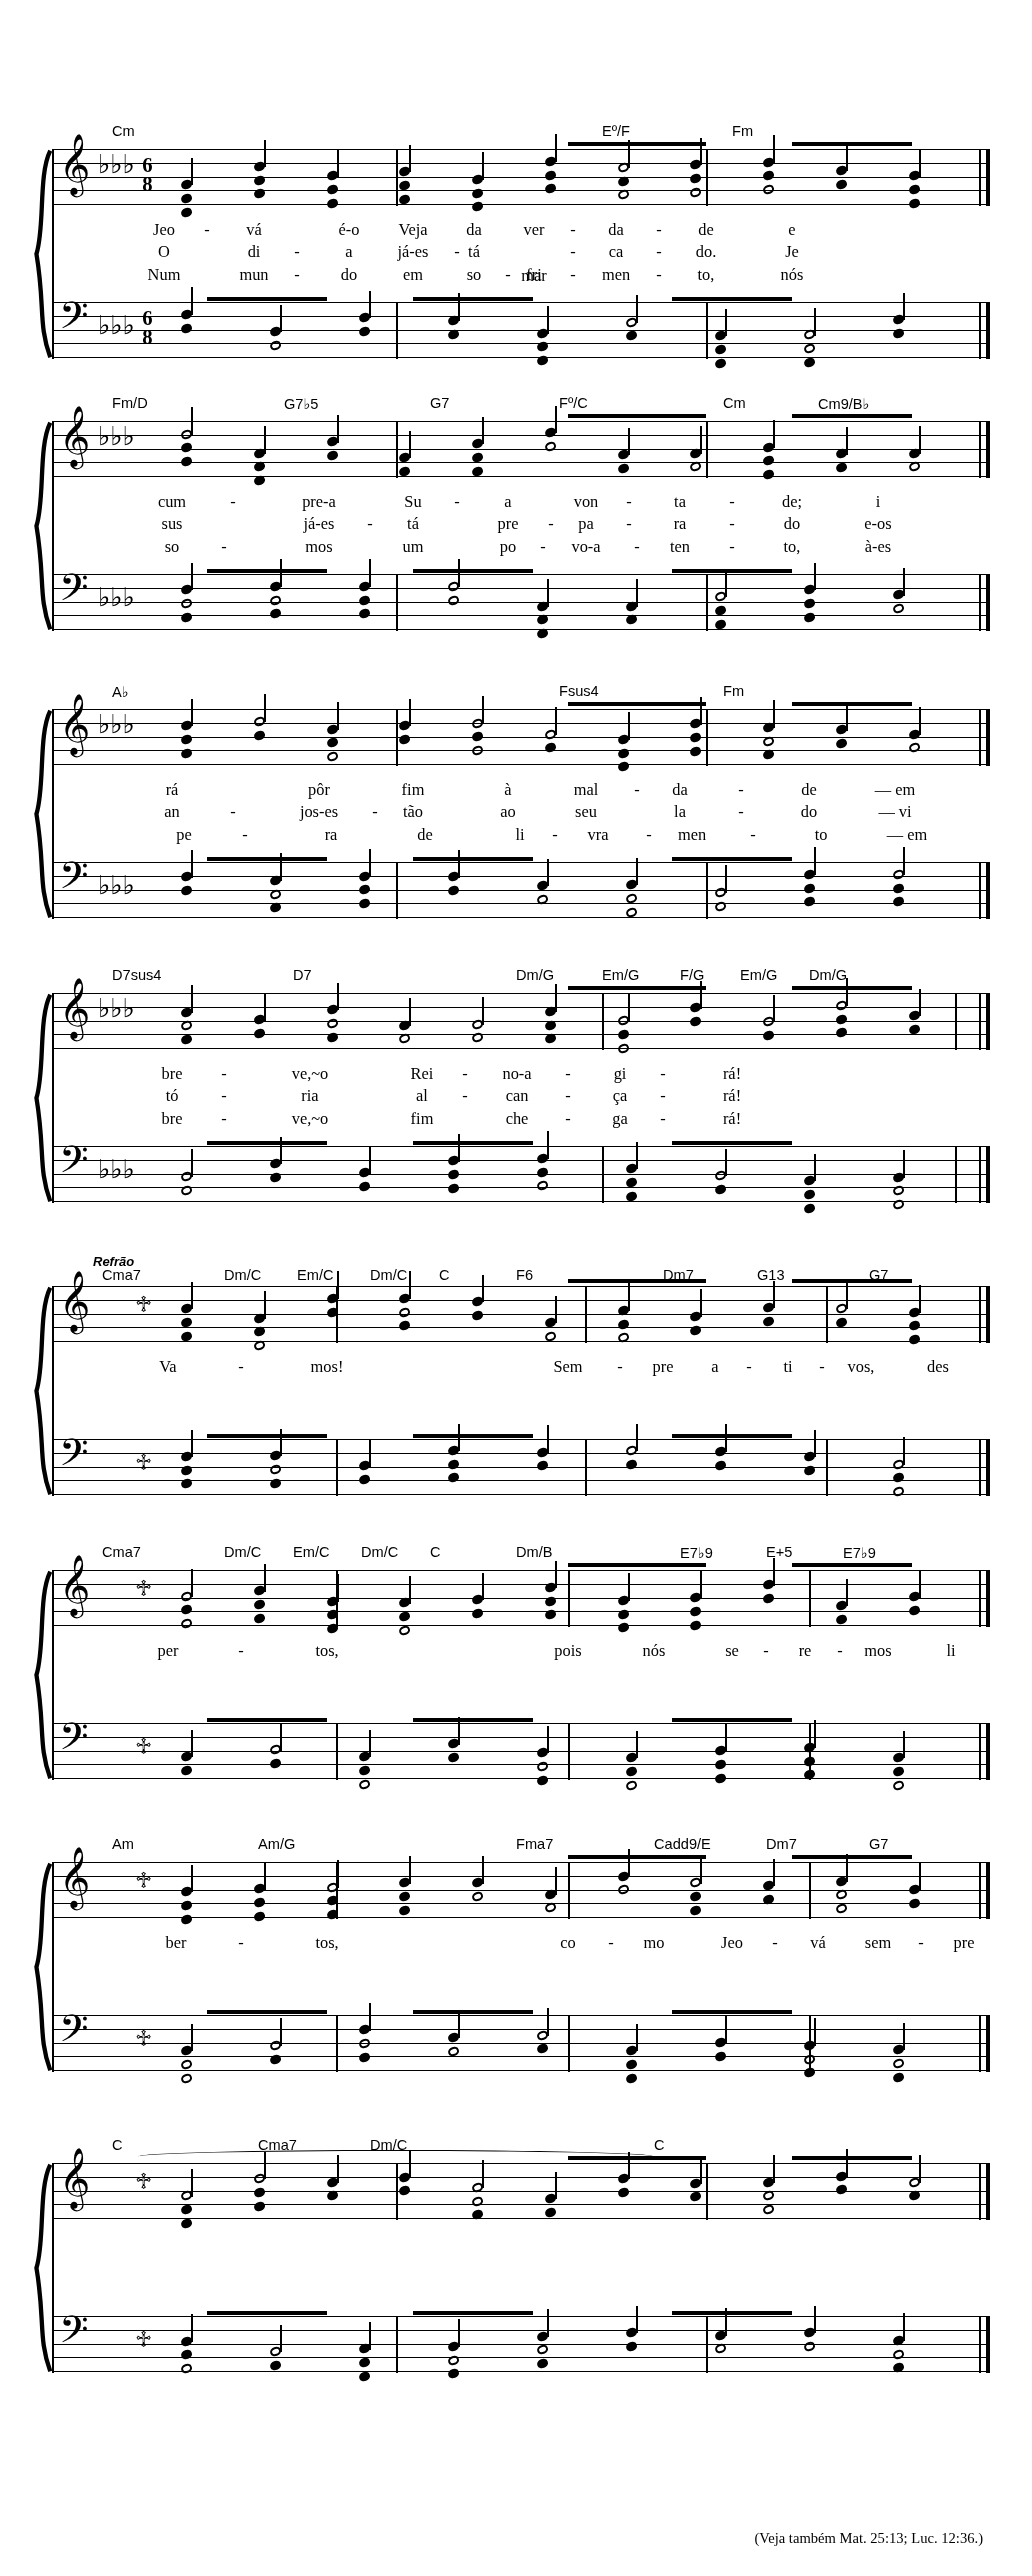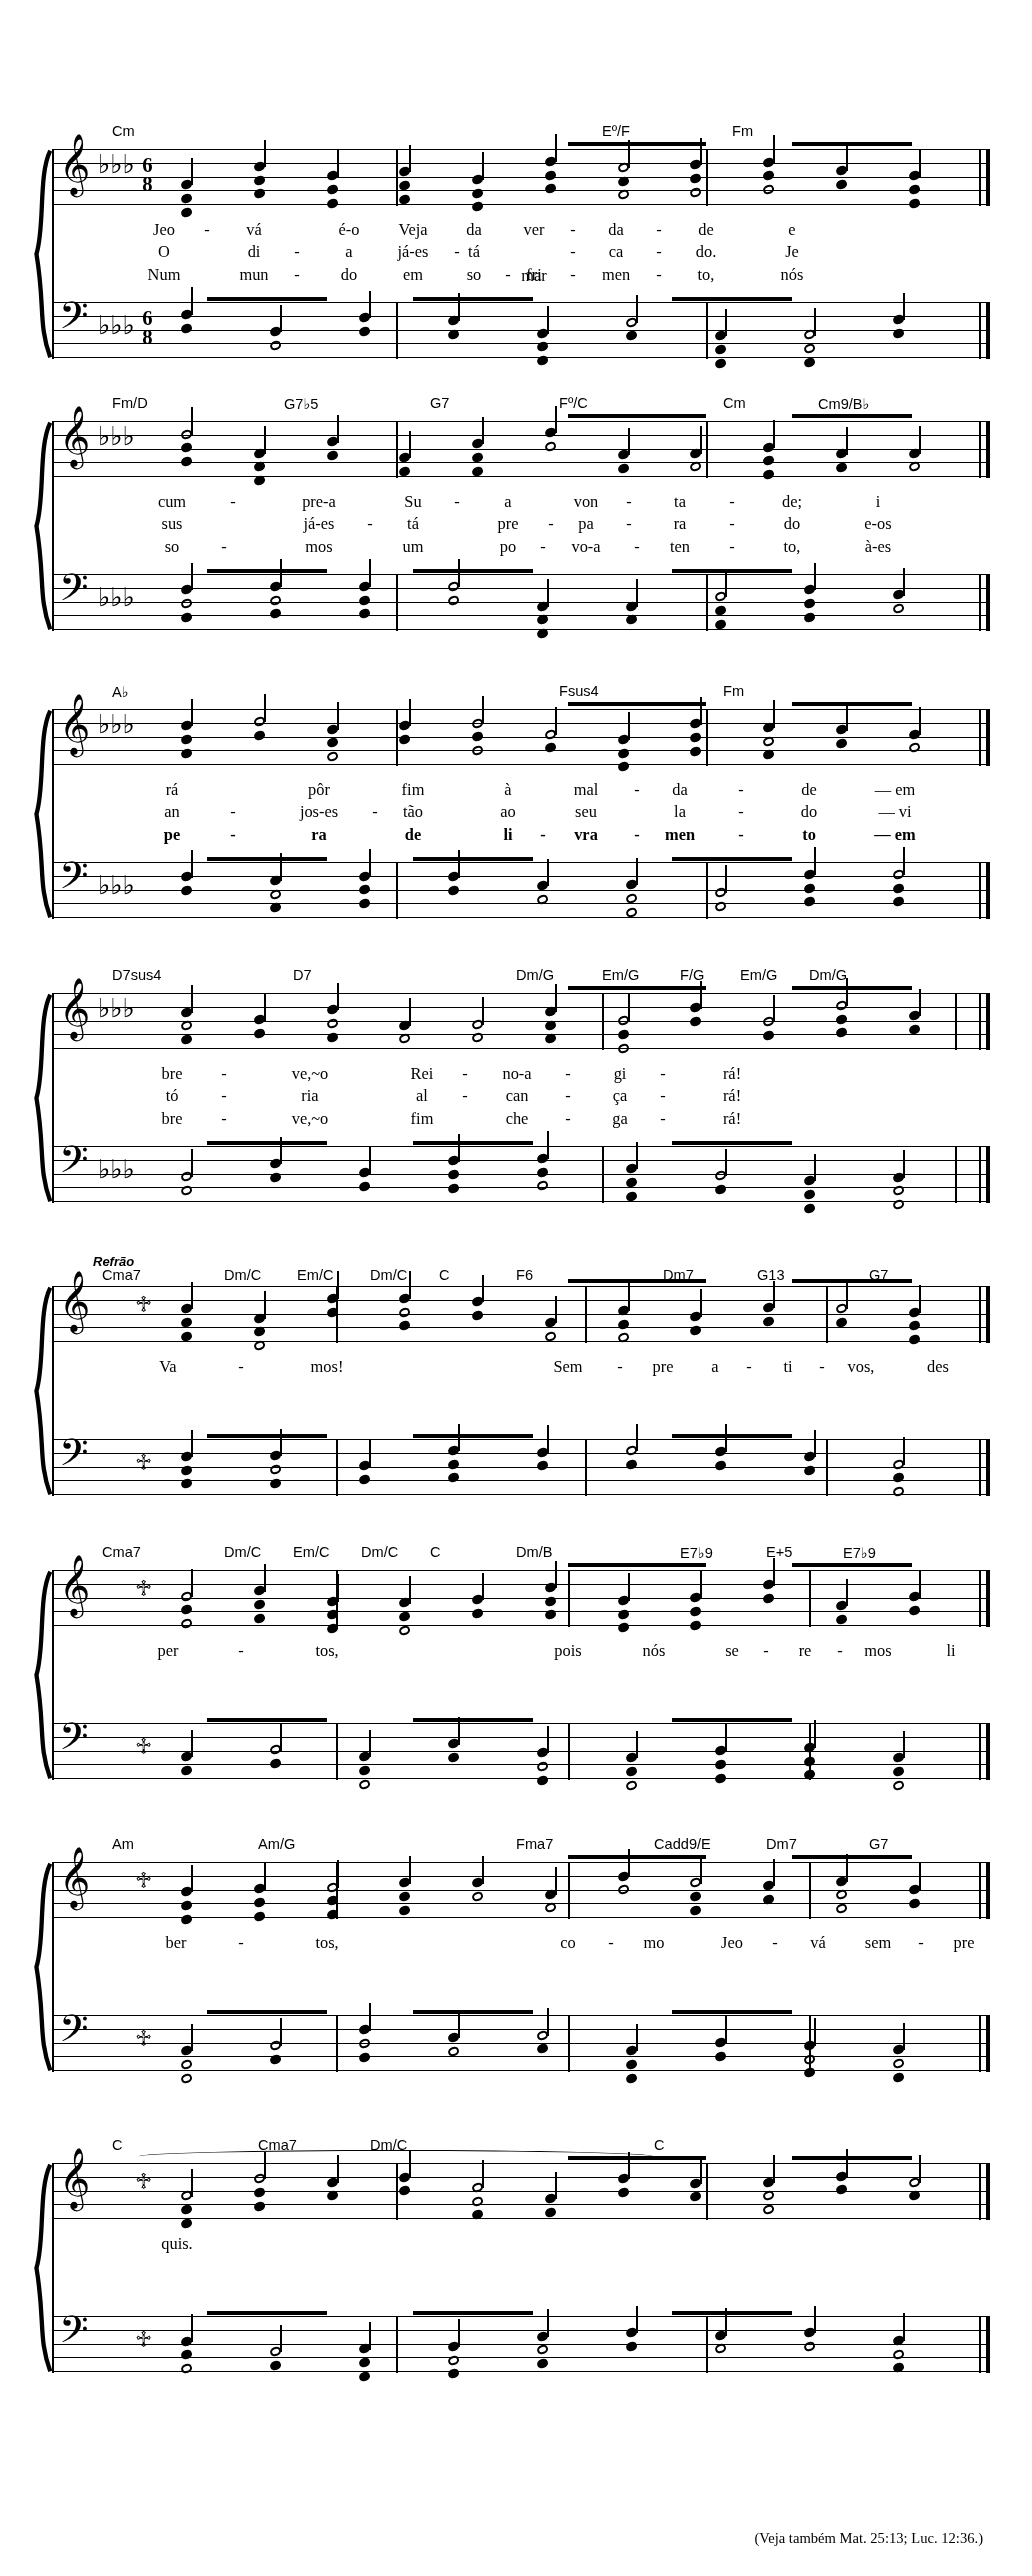--- a/index.html
+++ b/index.html
@@ -756,21 +756,21 @@
           <span style="left: 267px;">jos-es</span>
           <span style="left: 323px;">-</span>
           <span style="left: 361px;">tão</span>
           <span style="left: 456px;">ao</span>
           <span style="left: 534px;">seu</span>
           <span style="left: 628px;">la</span>
           <span style="left: 689px;">-</span>
           <span style="left: 757px;">do</span>
           <span style="left: 843px;">— vi</span>
         </div>
-        <div class="lyric-line" style="position: absolute; left: 52px; top: 145px; font-weight: bold;">
+        <div class="lyric-line" style="position: absolute; left: 64px; top: 145px;">
           <span style="left: 120px;">pe</span>
           <span style="left: 181px;">-</span>
           <span style="left: 267px;">ra</span>
           <span style="left: 361px;">de</span>
           <span style="left: 456px;">li</span>
           <span style="left: 491px;">-</span>
           <span style="left: 534px;">vra</span>
           <span style="left: 585px;">-</span>
           <span style="left: 628px;">men</span>
           <span style="left: 689px;">-</span>
@@ -1625,22 +1625,19 @@
           </svg></div>
         <div class="sys-barline-left" style="left: 52px; top: 29px; height: 210px;"></div>
         <div class="barline" style="left: 396px; top: 29px; height: 57px;"></div>
         <div class="barline" style="left: 396px; top: 182px; height: 57px;"></div>
         <div class="barline" style="left: 706px; top: 29px; height: 57px;"></div>
         <div class="barline" style="left: 706px; top: 182px; height: 57px;"></div>
         <div class="barline" style="left: 979px; top: 29px; height: 57px;"></div>
         <div class="barline thick" style="left: 986px; top: 29px; height: 57px;"></div>
         <div class="barline" style="left: 979px; top: 182px; height: 57px;"></div>
         <div class="barline thick" style="left: 986px; top: 182px; height: 57px;"></div>
-        <div class="lyric-line" style="position: absolute; left: 52px; top: 100px;">
-          <span style="left: 125px;">quis.</span>
-        </div>
         <div class="slur" style="left: 138px; top: 15.5px; width: 516px;"></div>
       </div>
     </div>
 
   <div class="footnote">(Veja também Mat. 25:13; Luc. 12:36.)</div>
 </div>
 
 
 </body></html>

